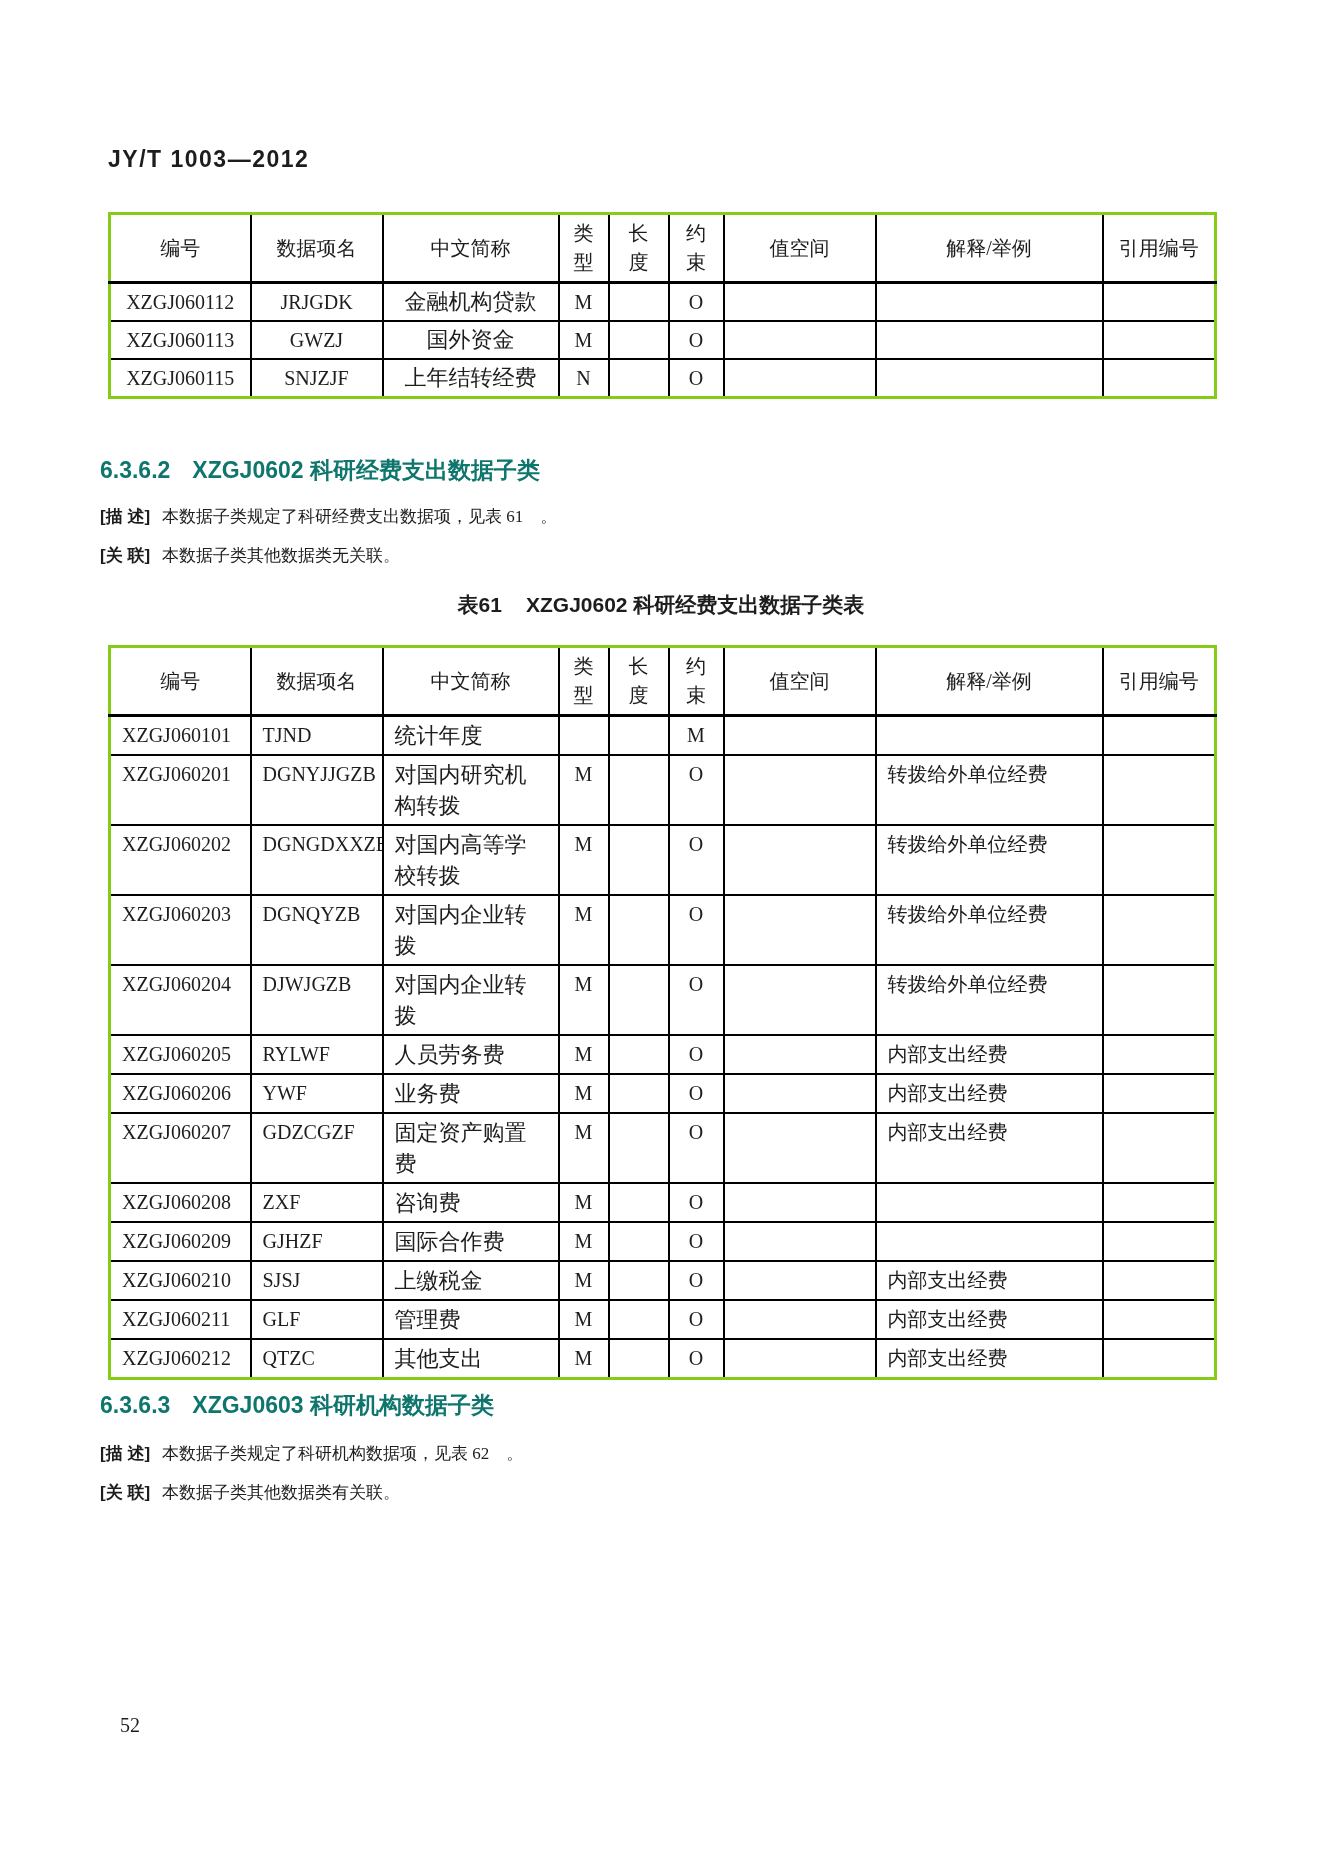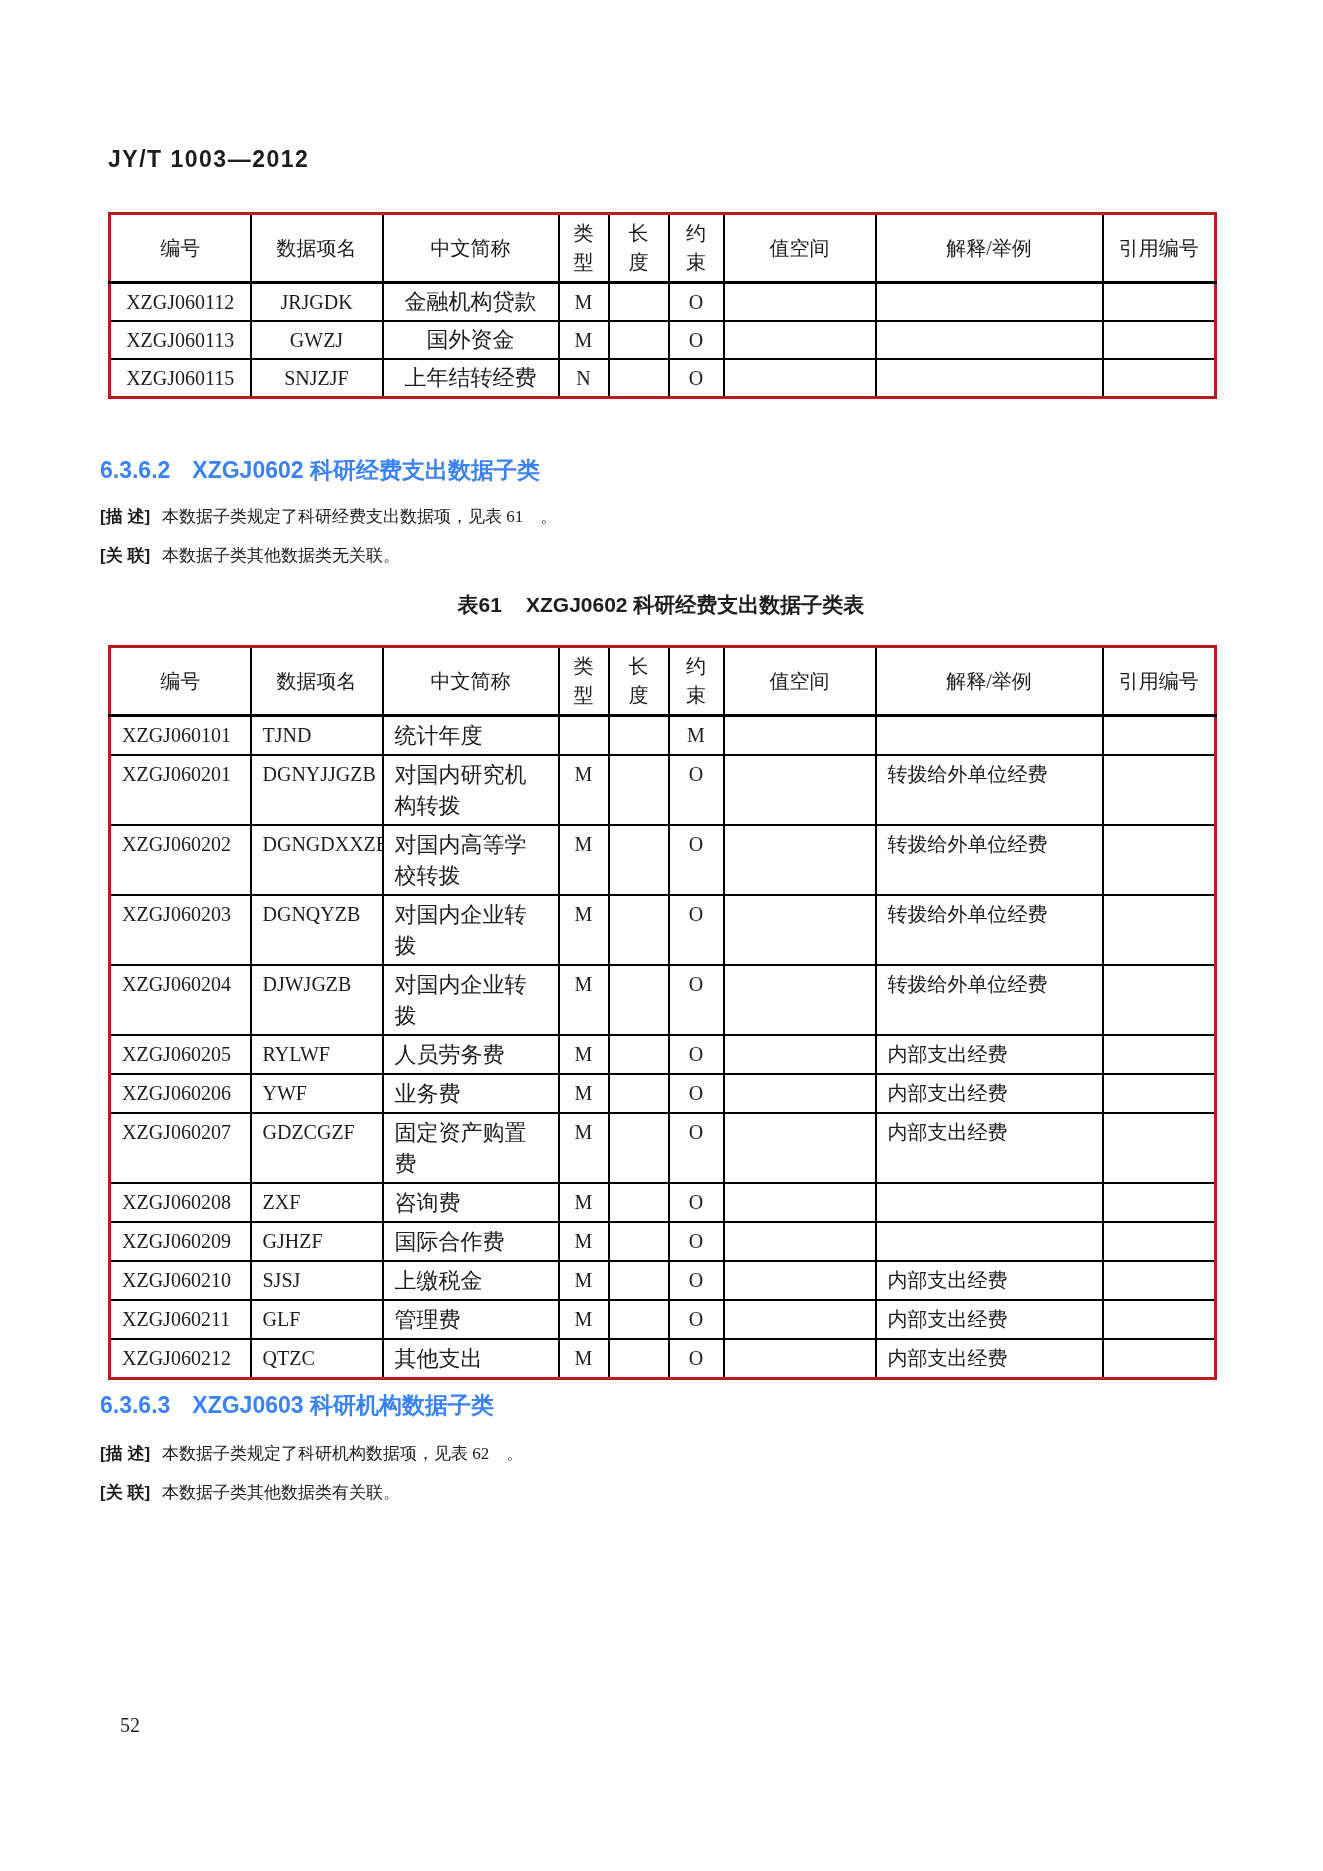--- a/index.html
+++ b/index.html
@@ -14,21 +14,21 @@
   }
   .doc-code {
     position:absolute; left:108px; top:146px;
     font-family:"Liberation Sans", sans-serif;
     font-weight:bold; font-size:23px; letter-spacing:1.5px;
   }
   
   .tbl {
     position:absolute; left:108px; width:1106px;
     border-collapse:collapse; table-layout:fixed;
-    border:3px solid #b91c1c;
+    border:3px solid #84cc16;
     font-size:20px;
   }
   .tbl th {
     border:2px solid #000; border-bottom:3px solid #000;
     font-weight:normal; font-size:20px;
     text-align:center; vertical-align:middle;
     white-space:pre-line; line-height:29px; padding:4px 2px;
   }
   .tbl td {
     border:2px solid #000;
@@ -39,21 +39,21 @@
   }
   .tbl-top td { line-height:30px; height:37px;text-align:center; }
   .tbl-61 td.c-single { height:39px; }
   .c-id, .c-name, .c-cn, .c-explain { text-align:left; }
   .c-type, .c-len, .c-constraint { text-align:center; padding:3px 2px; }
   .c-cn { font-size:22px; word-break:break-all; }
   
   .sec {
     position:absolute; left:100px;
     font-family:"Liberation Sans", sans-serif;
-    font-weight:bold; font-size:23px; color:#3b82f6;
+    font-weight:bold; font-size:23px; color:#0f766e;
     white-space:nowrap;
   }
   .sec .hgap { display:inline-block; width:22px; }
   .body-line {
     position:absolute; left:100px;
     font-size:17px; white-space:nowrap;
   }
   .body-line .lbl {
     font-family:"Liberation Sans", sans-serif;
     font-weight:bold; margin-right:12px;

